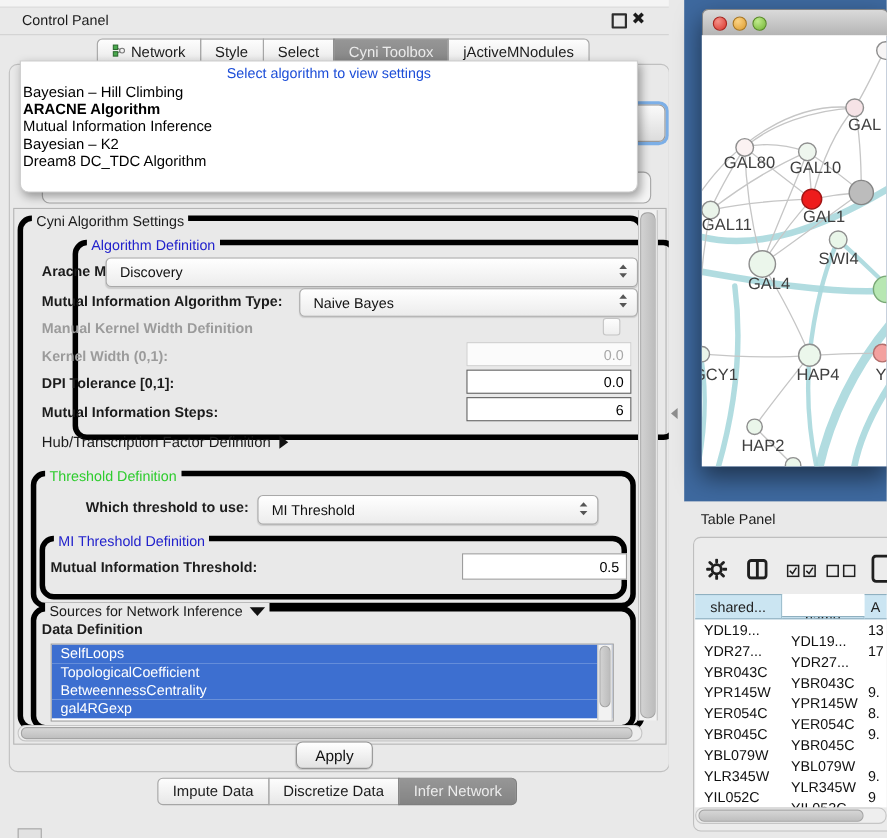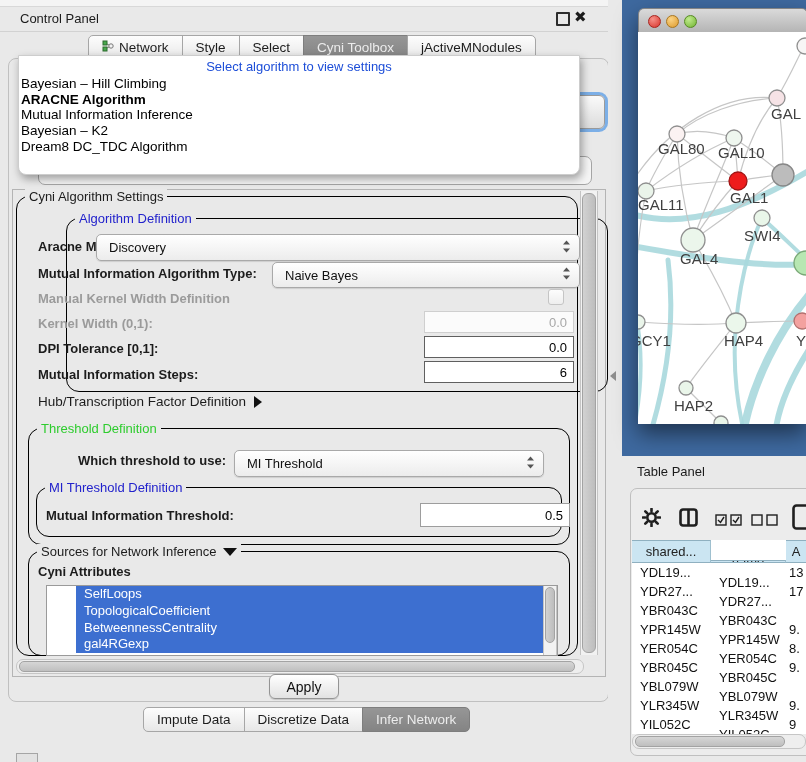--- a/index.html
+++ b/index.html
@@ -36,21 +36,21 @@
 
   
   .popup{left:18px;top:55px;width:560px;height:118px;background:#fff;border:1px solid #cdcdcd;
          border-radius:0 0 8px 8px;box-shadow:2px 4px 9px rgba(0,0,0,.35);z-index:30;}
   .popup-hint{text-align:center;font-size:13px;color:#1d4ed8;padding-top:3px;height:17px;}
   .popup-item{font-size:13.5px;color:#000;height:15.7px;line-height:15.7px;padding-left:2px;white-space:nowrap;}
   .popup-item.bold{font-weight:bold;}
 
   
   .scrollpane{left:12px;top:189px;width:592px;height:486px;border:1px solid #b4b4b4;background:#e9e9e9;}
-  .groupbox{border:1px solid #000000;border-radius:13px;}
+  .groupbox{border:5px solid #000000;border-radius:13px;}
   .group-title{position:absolute;top:-8px;left:8px;background:#e9e9e9;padding:0 4px;font-size:13px;white-space:nowrap;}
   .t-blue{color:#2222cc;}
   .t-green{color:#2ecc2e;}
   .t-black{color:#1c1c1c;}
   .lbl{font-size:13px;font-weight:bold;color:#1c1c1c;white-space:nowrap;}
   .lbl.dis{color:#9b9b9b;}
 
   .combo{border:1px solid #a9a9a9;border-radius:5px;background:linear-gradient(#ffffff,#ececec);
          font-size:13px;color:#111;display:flex;align-items:center;padding-left:12px;box-shadow:0 1px 1px rgba(0,0,0,.12);}
   .combo .arrows{position:absolute;right:8px;top:50%;transform:translateY(-50%);}
@@ -63,21 +63,21 @@
   .checkbox{width:14px;height:14px;border:1px solid #c5c5c5;border-radius:3px;background:linear-gradient(#fdfdfd,#eee);}
 
   
   .vtrack{background:#f2f2f2;border-left:1px solid #c4c4c4;border-right:1px solid #c4c4c4;}
   .vthumb{background:linear-gradient(90deg,#d2d2d2,#bdbdbd);border:1px solid #a3a3a3;border-radius:6px;}
   .htrack{background:#eee;border:1px solid #c6c6c6;border-radius:7px;}
   .hthumb{background:linear-gradient(#d6d6d6,#bfbfbf);border:1px solid #a3a3a3;border-radius:5px;}
 
   
   .attr-list{left:46px;top:585px;width:510px;height:69px;border:1px solid #9a9a9a;background:#fff;overflow:hidden;}
-  .attr-item{height:16.75px;line-height:16.75px;background:#3d6fd0;color:#fff;font-size:13px;padding-left:8px;margin-left:29px;}
+  .attr-item{height:16.75px;line-height:16.75px;background:#3d6fd0;color:#fff;font-size:13px;padding-left:8px;}
 
   .apply-btn{left:269px;top:674px;width:68px;height:23px;border:1px solid #949494;border-radius:6px;
              background:linear-gradient(#ffffff,#e2e2e2);font-size:14px;color:#111;
              display:flex;align-items:center;justify-content:center;box-shadow:0 1px 1px rgba(0,0,0,.15);text-align:right;}
 
   .mini-square{left:16px;top:753px;width:20px;height:12px;border:1.5px solid #a5a5a5;background:#e2e2e2;}
 
   
   .gutter{left:608px;top:0;width:14px;height:762px;background:#e9e9e9;}
   .divider-arrow{left:610px;top:371px;width:0;height:0;border-top:5px solid transparent;
@@ -231,21 +231,21 @@
   </div>
   <div class="abs lbl" style="left:46px;top:508px;">Mutual Information Threshold:</div>
   <div class="abs tfield" style="left:420px;top:503px;width:142px;height:22px;">0.5</div>
 
   <div class="abs groupbox" style="left:28px;top:551px;width:540px;height:103px;">
     <div class="group-title t-black" style="display:flex;align-items:center;gap:6px;">
       <span>Sources for Network Inference</span>
       <span style="width:0;height:0;border-left:7px solid transparent;border-right:7px solid transparent;border-top:8px solid #111;display:inline-block;"></span>
     </div>
   </div>
-  <div class="abs lbl" style="left:38px;top:564px;">Cyni Attributes</div>
+  <div class="abs lbl" style="left:38px;top:564px;">Data Definition</div>
 
   <div class="abs attr-list">
     <div class="attr-item">SelfLoops</div>
     <div class="attr-item">TopologicalCoefficient</div>
     <div class="attr-item">BetweennessCentrality</div>
     <div class="attr-item">gal4RGexp</div>
     <div class="abs vtrack" style="left:496px;top:0;width:12px;height:69px;">
       <div class="vthumb" style="position:absolute;left:1px;top:1px;width:8px;height:54px;"></div>
     </div>
   </div>

